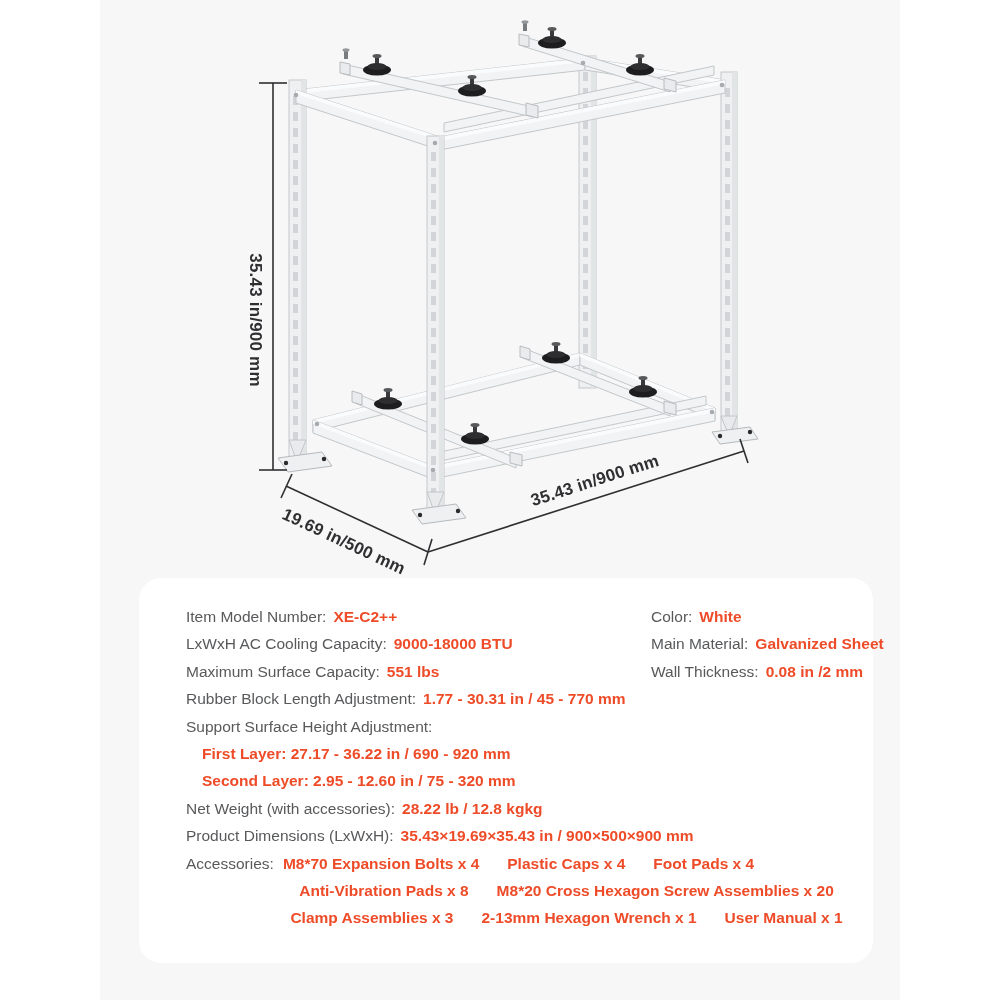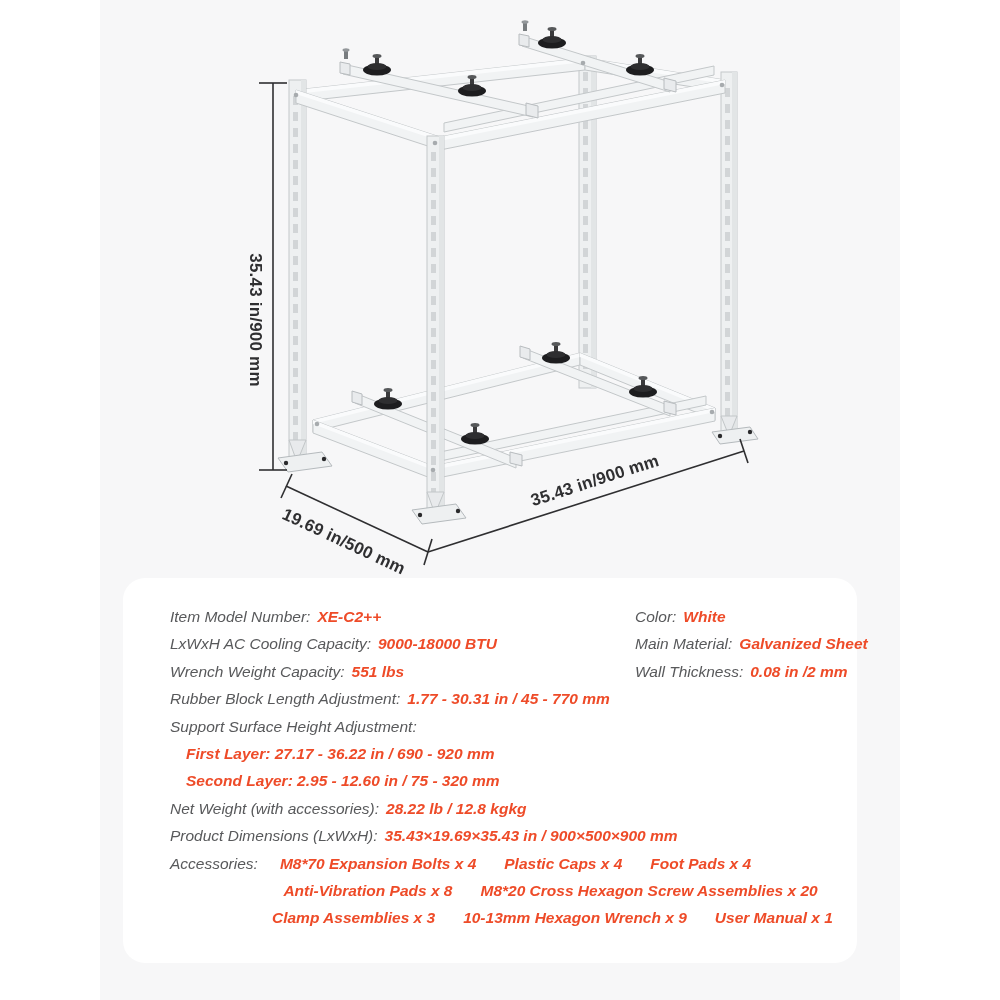--- a/index.html
+++ b/index.html
@@ -2,29 +2,29 @@
 <html><head>
 <meta charset="utf-8">
 <style>
   html,body{margin:0;padding:0;background:#ffffff;}
   .page{position:relative;width:1000px;height:1000px;background:#ffffff;overflow:hidden;
         font-family:"Liberation Sans",sans-serif;}
   .band{position:absolute;left:100px;top:0;width:800px;height:1000px;background:#f7f7f8;}
   .drawing-svg{position:absolute;left:0;top:0;}
 
   
-  .panel{position:absolute;left:23px;top:578px;width:734px;height:385px;background:#ffffff;
-         border-radius:22px;box-sizing:border-box;padding:25px 0 0 47px;font-style:italic;}
+  .panel{position:absolute;left:39px;top:578px;width:734px;height:385px;background:#ffffff;
+         border-radius:22px;box-sizing:border-box;padding:25px 0 0 47px;}
   .row{position:relative;height:27.4px;line-height:27.4px;font-size:15.5px;white-space:nowrap;
        color:#58595b;}
   .lbl{color:#58595b;}
   .val{color:#ee4b28;font-weight:bold;margin-left:7px;}
   .solo{margin-left:16px;}
   .rcol{position:absolute;left:465px;top:0;text-align:right;}
-  .acc-wrap{margin-left:22px;text-align:right;}
+  .acc-wrap{margin-left:9px;text-align:right;}
   .acc{color:#ee4b28;font-weight:bold;margin-right:28px;}
   .indent{padding-left:102px;text-align:center;}
 
   
   .beam{fill:#f1f3f4;stroke:#c3c7c9;stroke-width:1;}
   .beam-top{fill:#fafbfc;stroke:none;}
   .post{fill:#eef0f1;stroke:#c3c7c9;stroke-width:1;}
   .post-side{fill:#e2e5e6;stroke:none;}
   .slot{stroke:#d2d5d7;stroke-width:5;stroke-dasharray:9 7;fill:none;}
   .clamp{fill:#e9ebed;stroke:#b8bcbf;stroke-width:1;}
@@ -223,21 +223,21 @@
         <span class="lbl">Item Model Number:</span><span class="val">XE-C2++</span>
         <span class="rcol"><span class="lbl">Color:</span><span class="val">White</span></span>
       </div>
 
       <div class="row">
         <span class="lbl">LxWxH AC Cooling Capacity:</span><span class="val">9000-18000 BTU</span>
         <span class="rcol"><span class="lbl">Main Material:</span><span class="val">Galvanized Sheet</span></span>
       </div>
 
       <div class="row">
-        <span class="lbl">Wrench Weight Capacity:</span><span class="val">551 lbs</span>
+        <span class="lbl">Maximum Surface Capacity:</span><span class="val">551 lbs</span>
         <span class="rcol"><span class="lbl">Wall Thickness:</span><span class="val">0.08 in /2 mm</span></span>
       </div>
 
       <div class="row">
         <span class="lbl">Rubber Block Length Adjustment:</span><span class="val">1.77 - 30.31 in / 45 - 770 mm</span>
       </div>
 
 
       <div class="row">
         <span class="lbl">Support Surface Height Adjustment:</span>
@@ -261,18 +261,18 @@
 
       <div class="row">
         <span class="lbl">Accessories:</span><span class="acc-wrap"><span class="acc">M8*70 Expansion Bolts x 4</span><span class="acc">Plastic Caps x 4</span><span class="acc">Foot Pads x 4</span></span>
       </div>
 
       <div class="row indent">
         <span class="acc">Anti-Vibration Pads x 8</span><span class="acc">M8*20 Cross Hexagon Screw Assemblies x 20</span>
       </div>
 
       <div class="row indent">
-        <span class="acc">Clamp Assemblies x 3</span><span class="acc">10-13mm Hexagon Wrench x 9</span><span class="acc">User Manual x 1</span>
+        <span class="acc">Clamp Assemblies x 3</span><span class="acc">2-13mm Hexagon Wrench x 1</span><span class="acc">User Manual x 1</span>
       </div>
 
     </div>
   </div>
 </div>
 
 </body></html>

